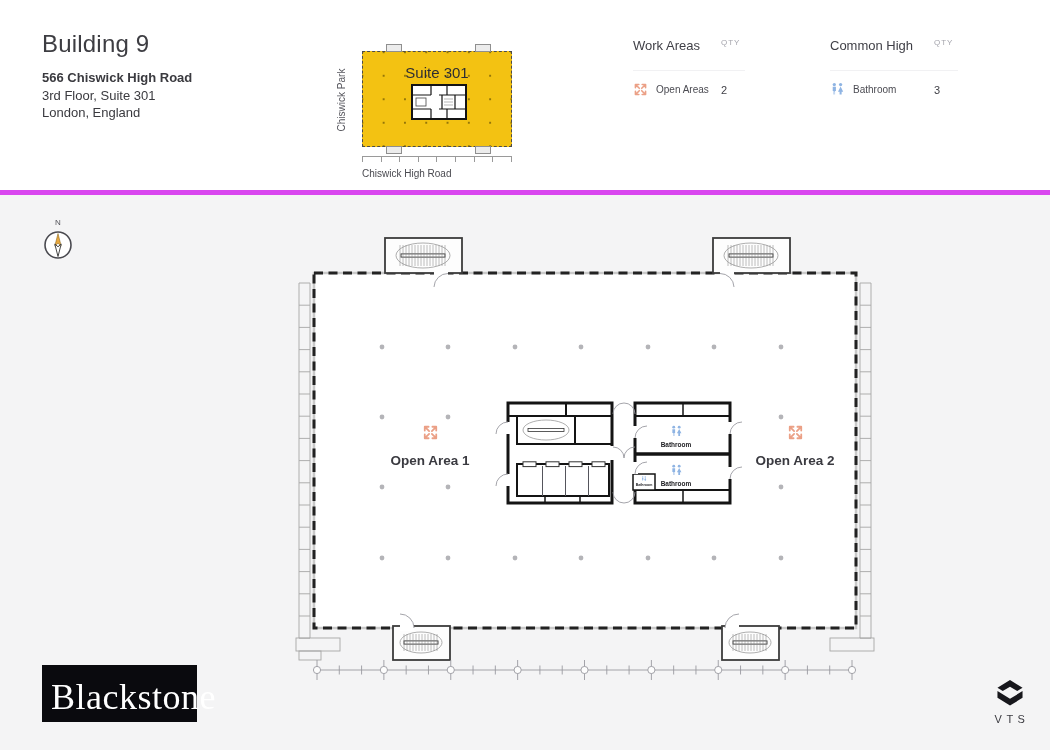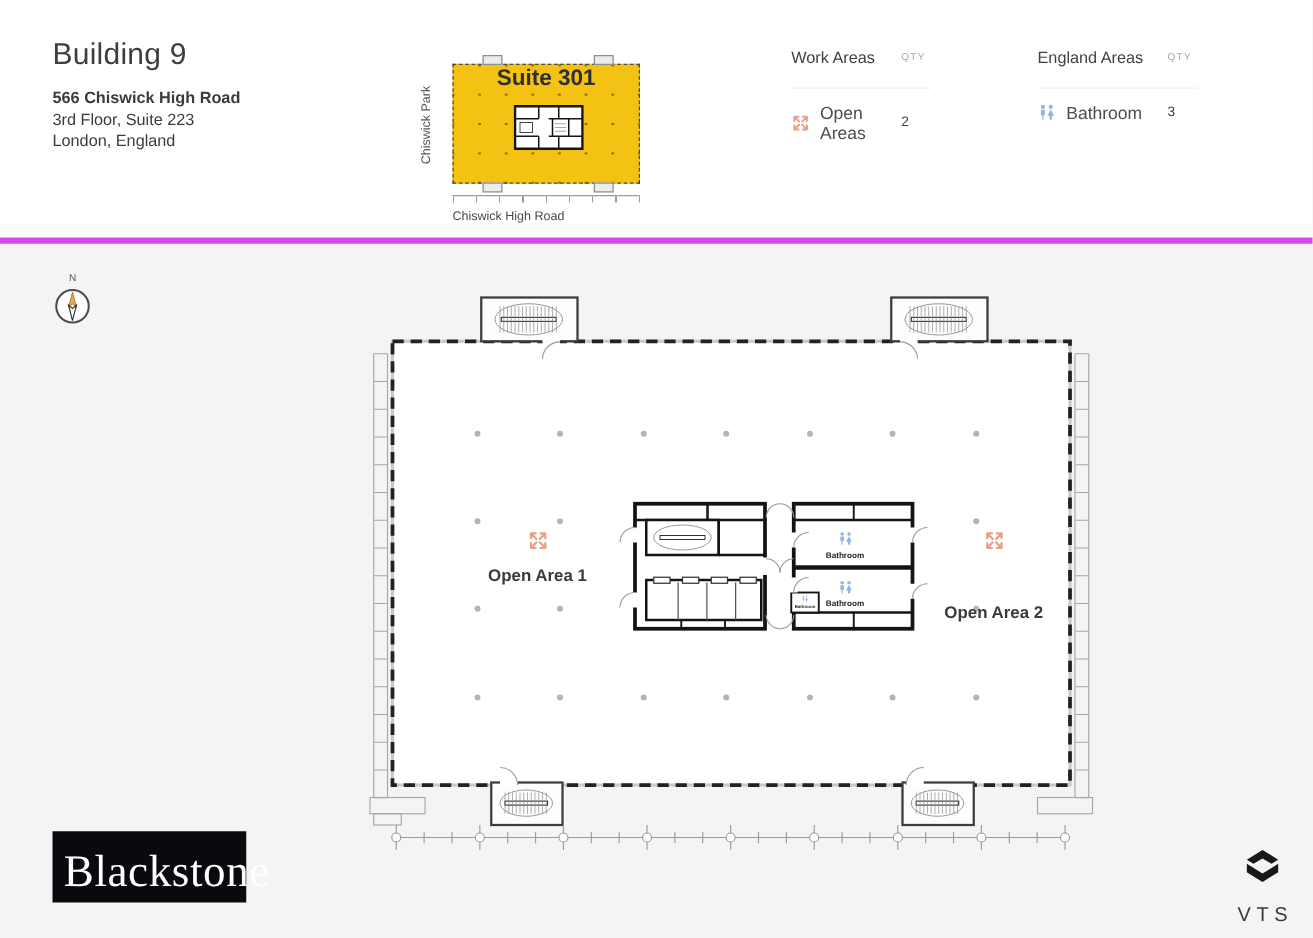--- a/index.html
+++ b/index.html
@@ -16,53 +16,53 @@
   .addr{font-size:13px;line-height:17.5px;color:#3a3a3f;}
   .addr.bold{font-weight:bold;}
   
   .mm-left-street{position:absolute;left:293px;top:93px;width:100px;height:14px;text-align:center;
     font-size:10px;color:#55555c;transform:rotate(-90deg);}
   .mm-map{position:absolute;left:362px;top:51px;width:150px;height:96px;background:#F3C212;
     border:1.5px dashed #4c4c4c;box-sizing:border-box;
     background-image:radial-gradient(circle,rgba(70,55,0,.55) 1.1px,transparent 1.2px);
     background-size:21.3px 23.5px;background-position:10px 12px;}
   .mm-bump{position:absolute;width:16px;height:8px;background:#ececec;border:1px solid #8f8f8f;box-sizing:border-box;}
-  .mm-suite{position:absolute;left:0;top:0;width:100%;text-align:center;font-size:18px;font-weight:bold;color:#2e2e33;}
+  .mm-suite{position:absolute;left:0;top:12px;width:100%;text-align:center;font-size:15px;font-weight:normal;color:#2e2e33;}
   .mm-core{position:absolute;left:48px;top:32px;}
   .mm-scale{position:absolute;left:362px;top:156px;width:150px;height:5px;border-top:1px solid #9a9a9a;
     background-image:repeating-linear-gradient(90deg,#9a9a9a 0 1px,transparent 1px 18.6px);}
   .mm-bottom-street{position:absolute;left:362px;top:168px;width:150px;text-align:left;font-size:10px;color:#4a4a50;}
   
   .legend-col{position:absolute;top:38px;}
   .legend-col.work{left:633px;width:112px;}
   .legend-col.common{left:830px;width:128px;}
-  .legend-head{display:flex;justify-content:space-between;align-items:center;border-bottom:1px solid #f1f1f3;padding-bottom:17px;}
+  .legend-head{display:flex;justify-content:space-between;align-items:flex-start;border-bottom:1px solid #f1f1f3;padding-bottom:17px;}
   .legend-title{font-size:13px;color:#3f3f46;}
   .legend-qty-h{font-size:8px;color:#a5a5ad;letter-spacing:1px;width:24px;}
   .legend-item{display:flex;align-items:center;margin-top:11px;}
   .legend-item .li-icon{width:15px;height:15px;flex:0 0 15px;}
-  .legend-item .li-label{font-size:14px;color:#4b4b52;margin-left:8px;flex:1;}
+  .legend-item .li-label{font-size:10px;color:#4b4b52;margin-left:8px;flex:1;}
   .legend-item .li-qty{font-size:11px;color:#3f3f46;width:24px;}
   
   .plan-area{position:absolute;left:0;top:190px;width:1050px;height:560px;}
   .plan-svg{position:absolute;left:0;top:0;}
   .compass{position:absolute;left:43px;top:28px;width:30px;text-align:center;}
   .compass .n{font-size:8px;color:#55555c;margin-bottom:3px;}
   .open-area{position:absolute;width:120px;display:flex;flex-direction:column;align-items:center;}
   .open-area .oa-icon{width:17px;height:17px;}
   .open-area .oa-label{margin-top:12px;font-size:13.5px;font-weight:bold;color:#3a3a40;white-space:nowrap;text-align:right;}
   .bath-icon{position:absolute;}
   .bath-label{position:absolute;text-align:center;font-weight:bold;color:#222226;}
   .bath-label.big{width:60px;font-size:6.5px;}
   .bath-label.tiny{width:30px;font-size:3.5px;}
   
   .blackstone{position:absolute;left:42px;top:665px;width:155px;height:57px;background:#0a0a0e;}
   .blackstone span{position:absolute;left:9px;bottom:4px;color:#ffffff;font-family:"Liberation Serif",serif;font-size:36px;letter-spacing:.5px;}
   .vts{position:absolute;left:986px;top:680px;width:48px;text-align:center;}
-  .vts .vts-text{margin-top:12px;font-size:16px;letter-spacing:4.5px;padding-left:4px;color:#3a3a40;}
+  .vts .vts-text{margin-top:2px;font-size:11px;letter-spacing:4.5px;padding-left:4px;color:#3a3a40;}
   
   #hatches path{stroke:#8a8a8a;stroke-width:.55;fill:none;}
   #facade-rungs path{stroke:#a6a6a6;stroke-width:.9;fill:none;}
   #dim-extras line{stroke:#9a9aa0;stroke-width:.9;}
   #dim-extras circle{stroke:#9a9aa0;stroke-width:.9;fill:#fdfdfd;}
   #col-dots circle{fill:#b4b4b8;}
 </style>
 </head>
 <body>
 
@@ -80,21 +80,21 @@
       <circle cx="11.3" cy="2.7" r="1.75"></circle>
       <path d="M11.3 4.9 L8.5 10.3 H10.2 V13.4 H12.4 V10.3 H14.1 Z"></path>
     </g>
   </defs>
 </svg>
 
 <div class="header">
   <div class="address-block">
     <h1>Building 9</h1>
     <div class="addr bold">566 Chiswick High Road</div>
-    <div class="addr">3rd Floor, Suite 223</div>
+    <div class="addr">3rd Floor, Suite 301</div>
     <div class="addr">London, England</div>
   </div>
 
   <div class="mm-left-street">Chiswick Park</div>
   <div class="mm-map">
     <div class="mm-bump" style="left:23px;top:-8px;"></div>
     <div class="mm-bump" style="left:112px;top:-8px;"></div>
     <div class="mm-bump" style="left:23px;top:94px;"></div>
     <div class="mm-bump" style="left:112px;top:94px;"></div>
     <div class="mm-suite">Suite 301</div>
@@ -116,21 +116,21 @@
     <div class="legend-item">
       <svg class="li-icon" viewBox="0 0 16 16">
           <use href="#expand-sym"></use>
         </svg>
       <span class="li-label">Open Areas</span>
       <span class="li-qty">2</span>
     </div>
   </div>
   <div class="legend-col common">
     <div class="legend-head">
-      <span class="legend-title">England Areas</span>
+      <span class="legend-title">Common High</span>
       <span class="legend-qty-h">QTY</span>
     </div>
     <div class="legend-item">
       <svg class="li-icon" viewBox="0 0 16 16">
           <use href="#restroom-sym"></use>
         </svg>
       <span class="li-label">Bathroom</span>
       <span class="li-qty">3</span>
     </div>
   </div>
@@ -314,21 +314,21 @@
       <polygon points="15,26.5 18.2,14 15,16.8 11.8,14" fill="#ffffff" stroke="#333333" stroke-width="0.9"></polygon>
     </svg>
   </div>
 
   <div class="open-area" style="left:370px;top:234px;">
     <svg class="oa-icon" viewBox="0 0 16 16">
         <use href="#expand-sym"></use>
       </svg>
     <div class="oa-label">Open Area 1</div>
   </div>
-  <div class="open-area" style="left:735px;top:234px;gap:29px;">
+  <div class="open-area" style="left:735px;top:234px;">
     <svg class="oa-icon" viewBox="0 0 16 16">
         <use href="#expand-sym"></use>
       </svg>
     <div class="oa-label">Open Area 2</div>
   </div>
 
   <svg class="bath-icon" style="left:670px;top:235px;" width="13" height="13" viewBox="0 0 16 16">
       <use href="#restroom-sym"></use>
     </svg>
   <div class="bath-label big" style="left:646px;top:251px;">Bathroom</div>

